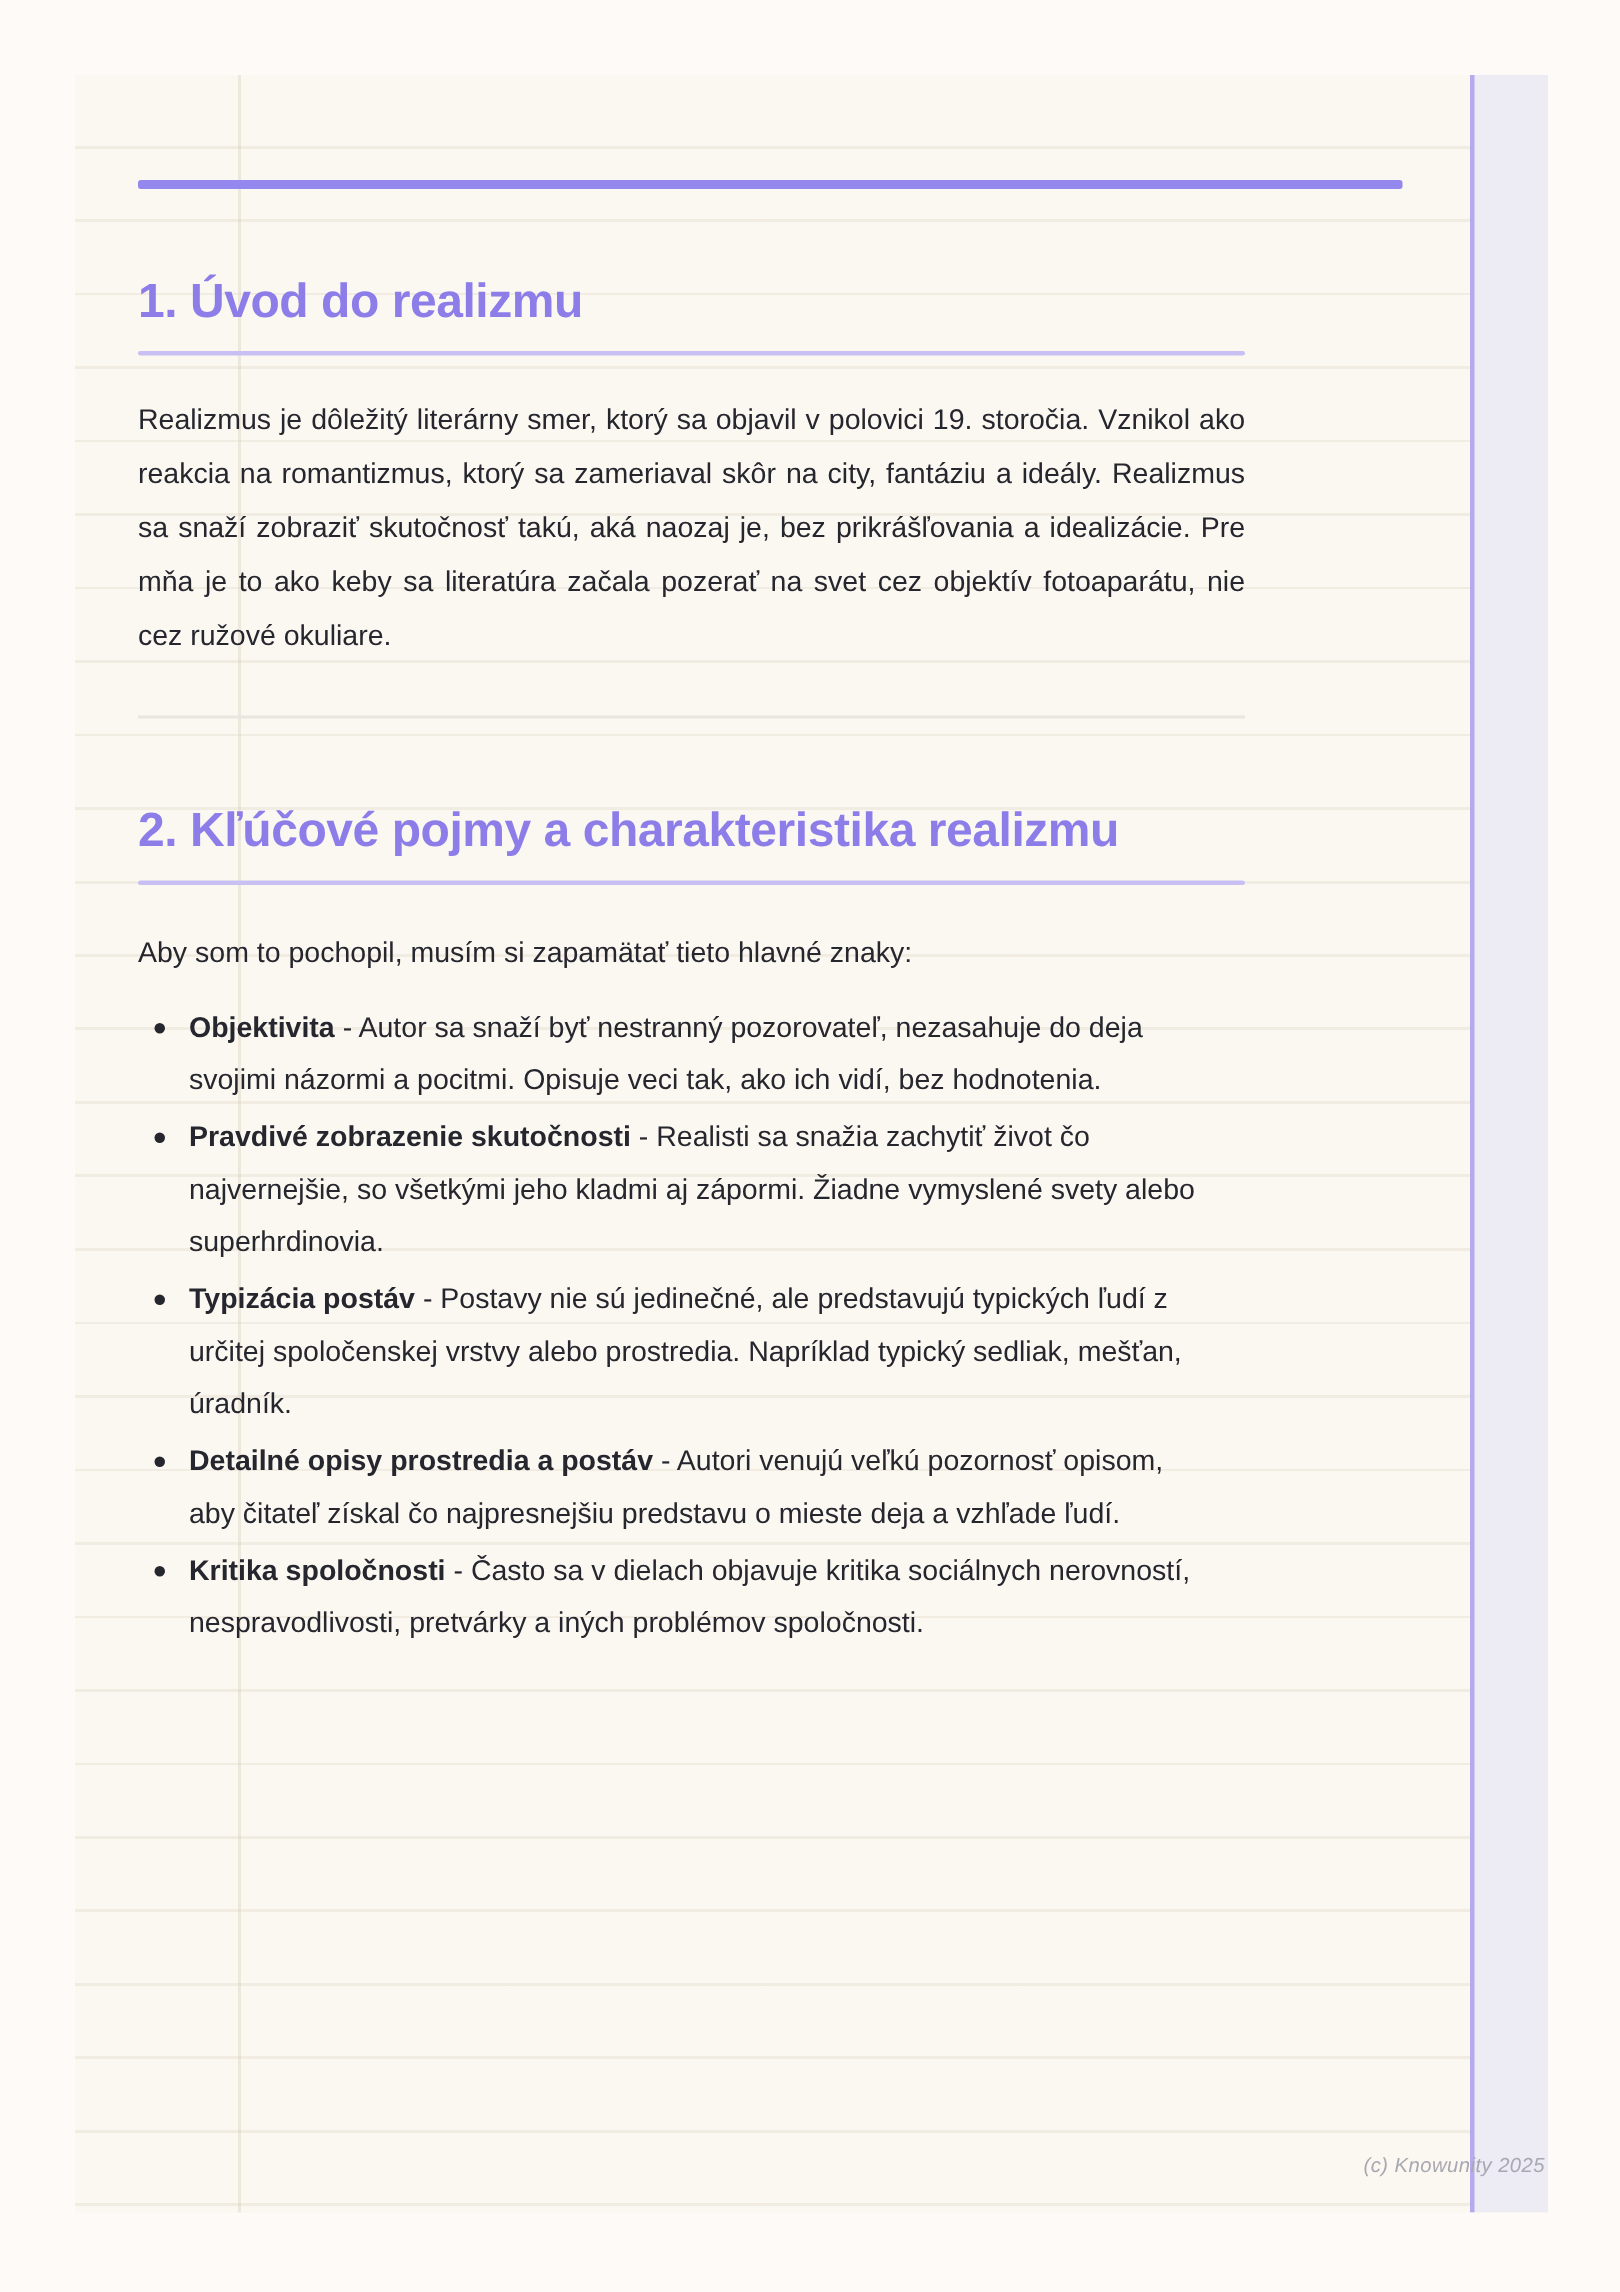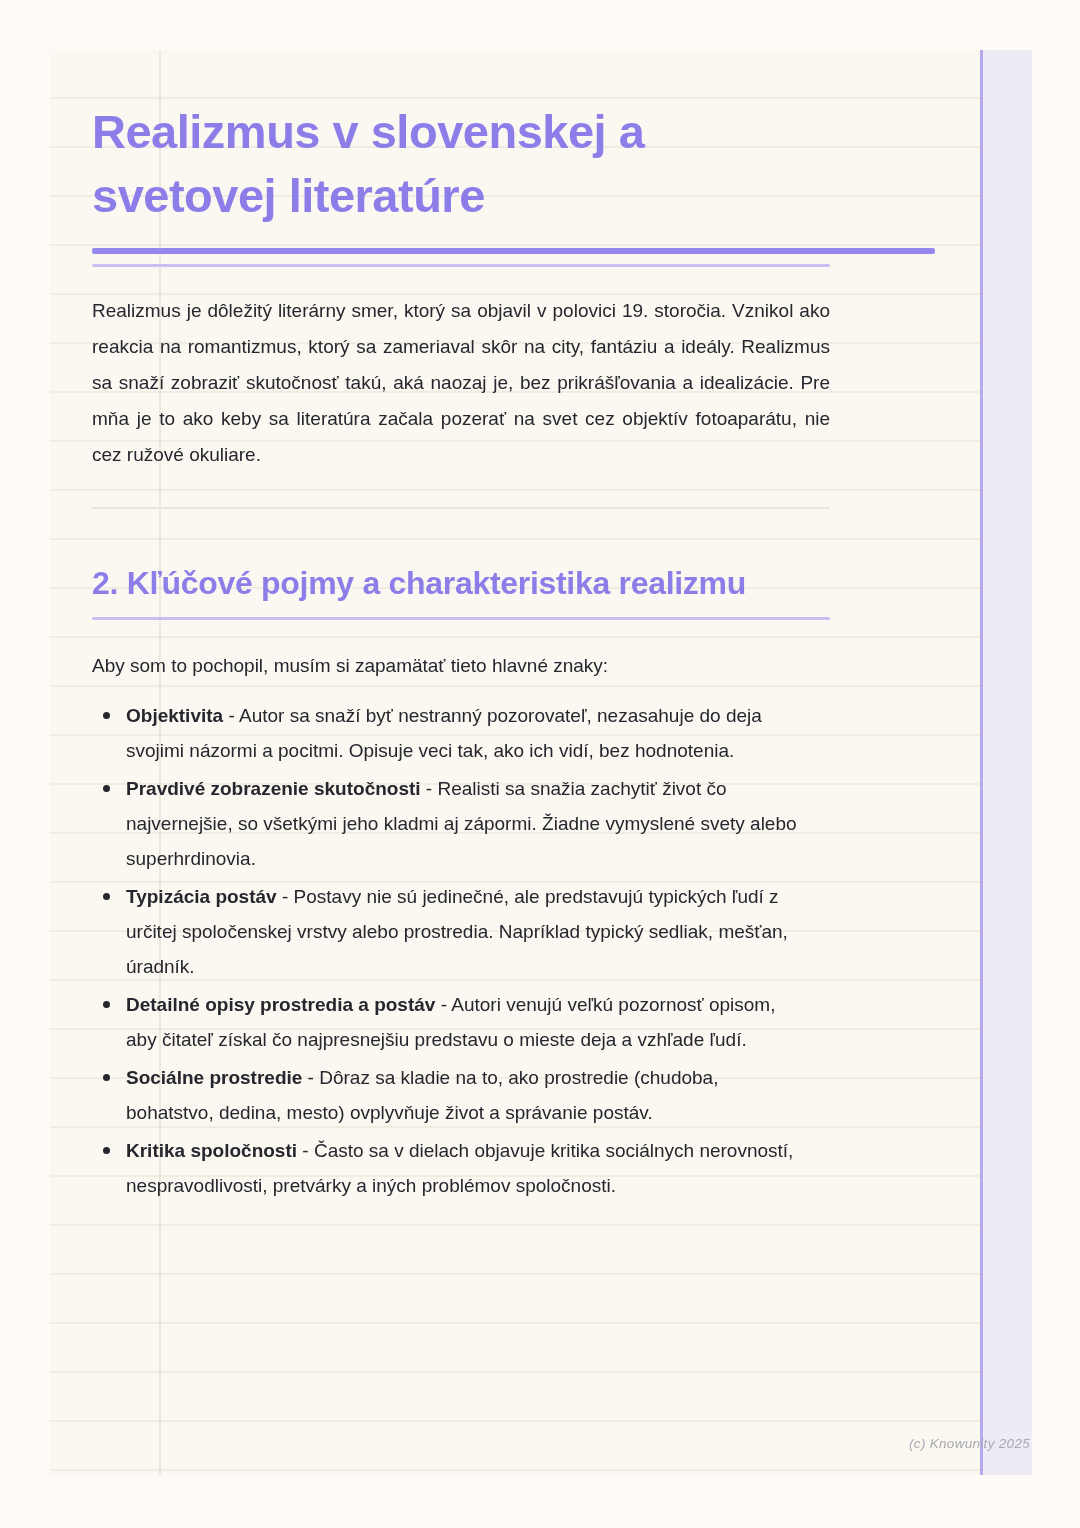--- a/index.html
+++ b/index.html
@@ -128,40 +128,39 @@
     z-index:2;
     font-style:italic;
   }
 </style>
 </head>
 <body>
 
 <div class="page-card">
   <div class="page-content">
 
-    <h1 class="page-title">Realizmus v slovenskej a svetovej literatúre</h1>
     <div class="title-rule"></div>
 
+    <h2 class="section-heading">1. Úvod do realizmu</h2>
     <div class="section-rule"></div>
 
     <p class="body-paragraph">Realizmus je dôležitý literárny smer, ktorý sa objavil v polovici 19. storočia. Vznikol ako reakcia na romantizmus, ktorý sa zameriaval skôr na city, fantáziu a ideály. Realizmus sa snaží zobraziť skutočnosť takú, aká naozaj je, bez prikrášľovania a idealizácie. Pre mňa je to ako keby sa literatúra začala pozerať na svet cez objektív fotoaparátu, nie cez ružové okuliare.</p>
 
     <hr class="section-divider">
 
     <h2 class="section-heading">2. Kľúčové pojmy a charakteristika realizmu</h2>
     <div class="section-rule"></div>
 
     <p class="list-intro">Aby som to pochopil, musím si zapamätať tieto hlavné znaky:</p>
 
     <ul class="traits-list" id="traits-list">
         <li><strong>Objektivita</strong><span> - </span><span>Autor sa snaží byť nestranný pozorovateľ, nezasahuje do deja svojimi názormi a pocitmi. Opisuje veci tak, ako ich vidí, bez hodnotenia.</span></li>
         <li><strong>Pravdivé zobrazenie skutočnosti</strong><span> - </span><span>Realisti sa snažia zachytiť život čo najvernejšie, so všetkými jeho kladmi aj zápormi. Žiadne vymyslené svety alebo superhrdinovia.</span></li>
         <li><strong>Typizácia postáv</strong><span> - </span><span>Postavy nie sú jedinečné, ale predstavujú typických ľudí z určitej spoločenskej vrstvy alebo prostredia. Napríklad typický sedliak, mešťan, úradník.</span></li>
         <li><strong>Detailné opisy prostredia a postáv</strong><span> - </span><span>Autori venujú veľkú pozornosť opisom, aby čitateľ získal čo najpresnejšiu predstavu o mieste deja a vzhľade ľudí.</span></li>
-        <li><strong>Sociálne prostredie</strong><span> - </span><span>Dôraz sa kladie na to, ako prostredie (chudoba, bohatstvo, dedina, mesto) ovplyvňuje život a správanie postáv.</span></li>
         <li><strong>Kritika spoločnosti</strong><span> - </span><span>Často sa v dielach objavuje kritika sociálnych nerovností, nespravodlivosti, pretvárky a iných problémov spoločnosti.</span></li>
       </ul>
 
   </div>
 
   <div class="watermark">(c) Knowunity 2025</div>
 
   <div class="page-rail"></div>
 </div>
 

